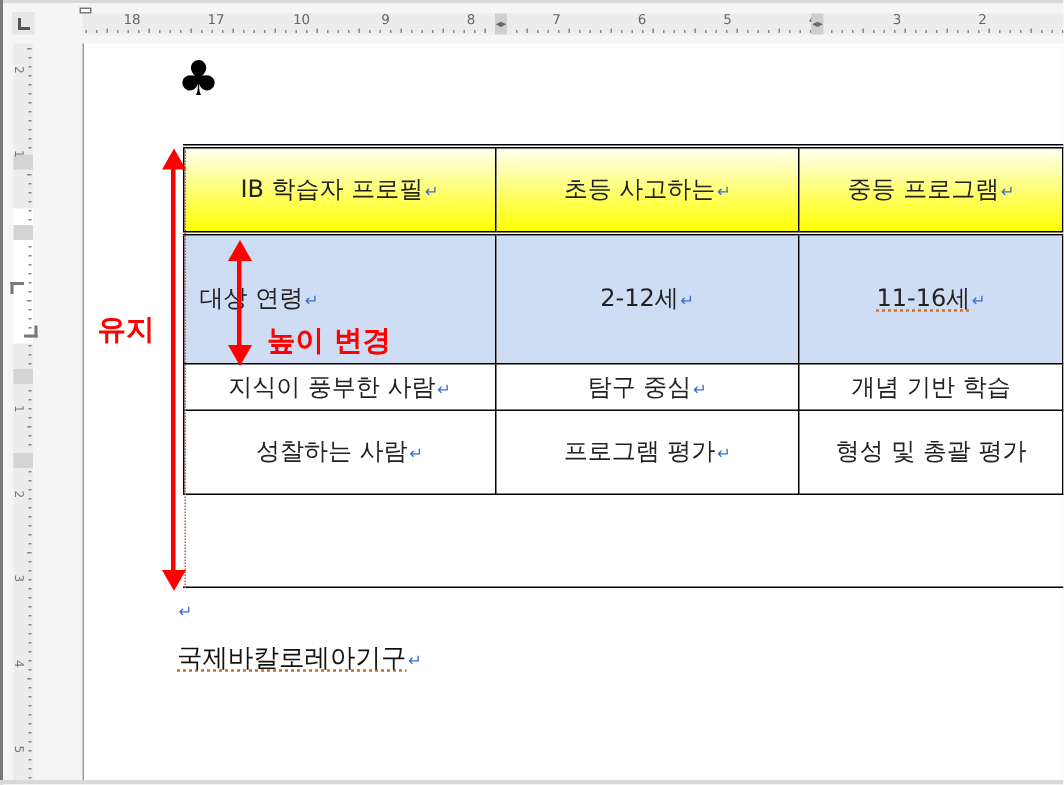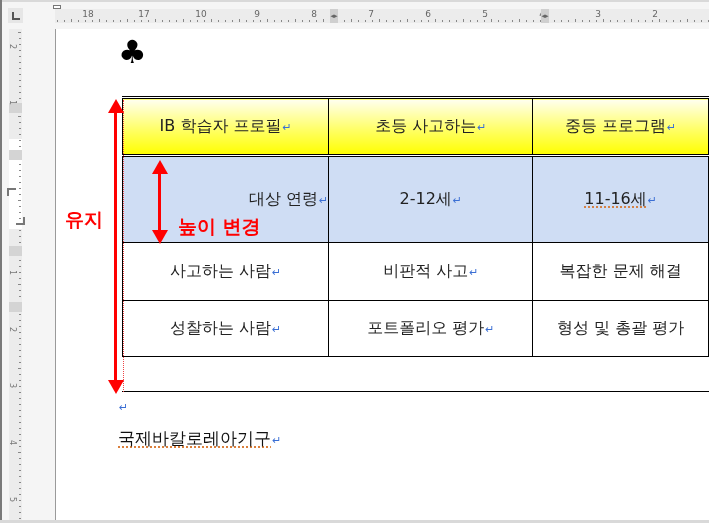--- a/index.html
+++ b/index.html
@@ -294,32 +294,32 @@
 <div class="tbl-wrap-line" style="top:391px;"></div>
 
 <table class="tbl">
   <tbody>
       <tr class="head">
     <td class="c1"><span>IB 학습자 프로필</span><span class="para-mark">↵</span></td>
     <td class="c2"><span>초등 사고하는</span><span class="para-mark">↵</span></td>
     <td class="c3"><span>중등 프로그램</span><span class="para-mark">↵</span></td>
   </tr>
   <tr class="age">
-    <td class="c1" style="text-align:right;padding-left:10px;"><span class="squiggle-part">대상 연령</span><span class="para-mark">↵</span></td>
+    <td class="c1" style="text-align:left;padding-left:10px;"><span class="squiggle-part">대상 연령</span><span class="para-mark">↵</span></td>
     <td class="c2"><span>2-12세</span><span class="para-mark">↵</span></td>
     <td class="c3"><span class="squiggle">11-16세</span><span class="para-mark">↵</span></td>
   </tr>
-  <tr class="r2">
-    <td class="c1"><span>사고하는 사람</span><span class="para-mark">↵</span></td>
-    <td class="c2"><span>비판적 사고</span><span class="para-mark">↵</span></td>
-    <td class="c3"><span>복잡한 문제 해결</span></td>
+  <tr class="r1">
+    <td class="c1"><span>지식이 풍부한 사람</span><span class="para-mark">↵</span></td>
+    <td class="c2"><span>탐구 중심</span><span class="para-mark">↵</span></td>
+    <td class="c3"><span>개념 기반 학습</span></td>
   </tr>
   <tr class="r3">
     <td class="c1"><span>성찰하는 사람</span><span class="para-mark">↵</span></td>
-    <td class="c2"><span>포트폴리오 평가</span><span class="para-mark">↵</span></td>
+    <td class="c2"><span>프로그램 평가</span><span class="para-mark">↵</span></td>
     <td class="c3"><span>형성 및 총괄 평가</span></td>
   </tr>
 </tbody>
   </table>
 
 <div class="guide"></div>
 
 <div class="arrow-up" style="left:108px;top:99px;"></div>
 <div class="arrow-v" style="left:114px;top:110px;height:272px;"></div>
 <div class="arrow-down" style="left:108px;top:380px;"></div>

